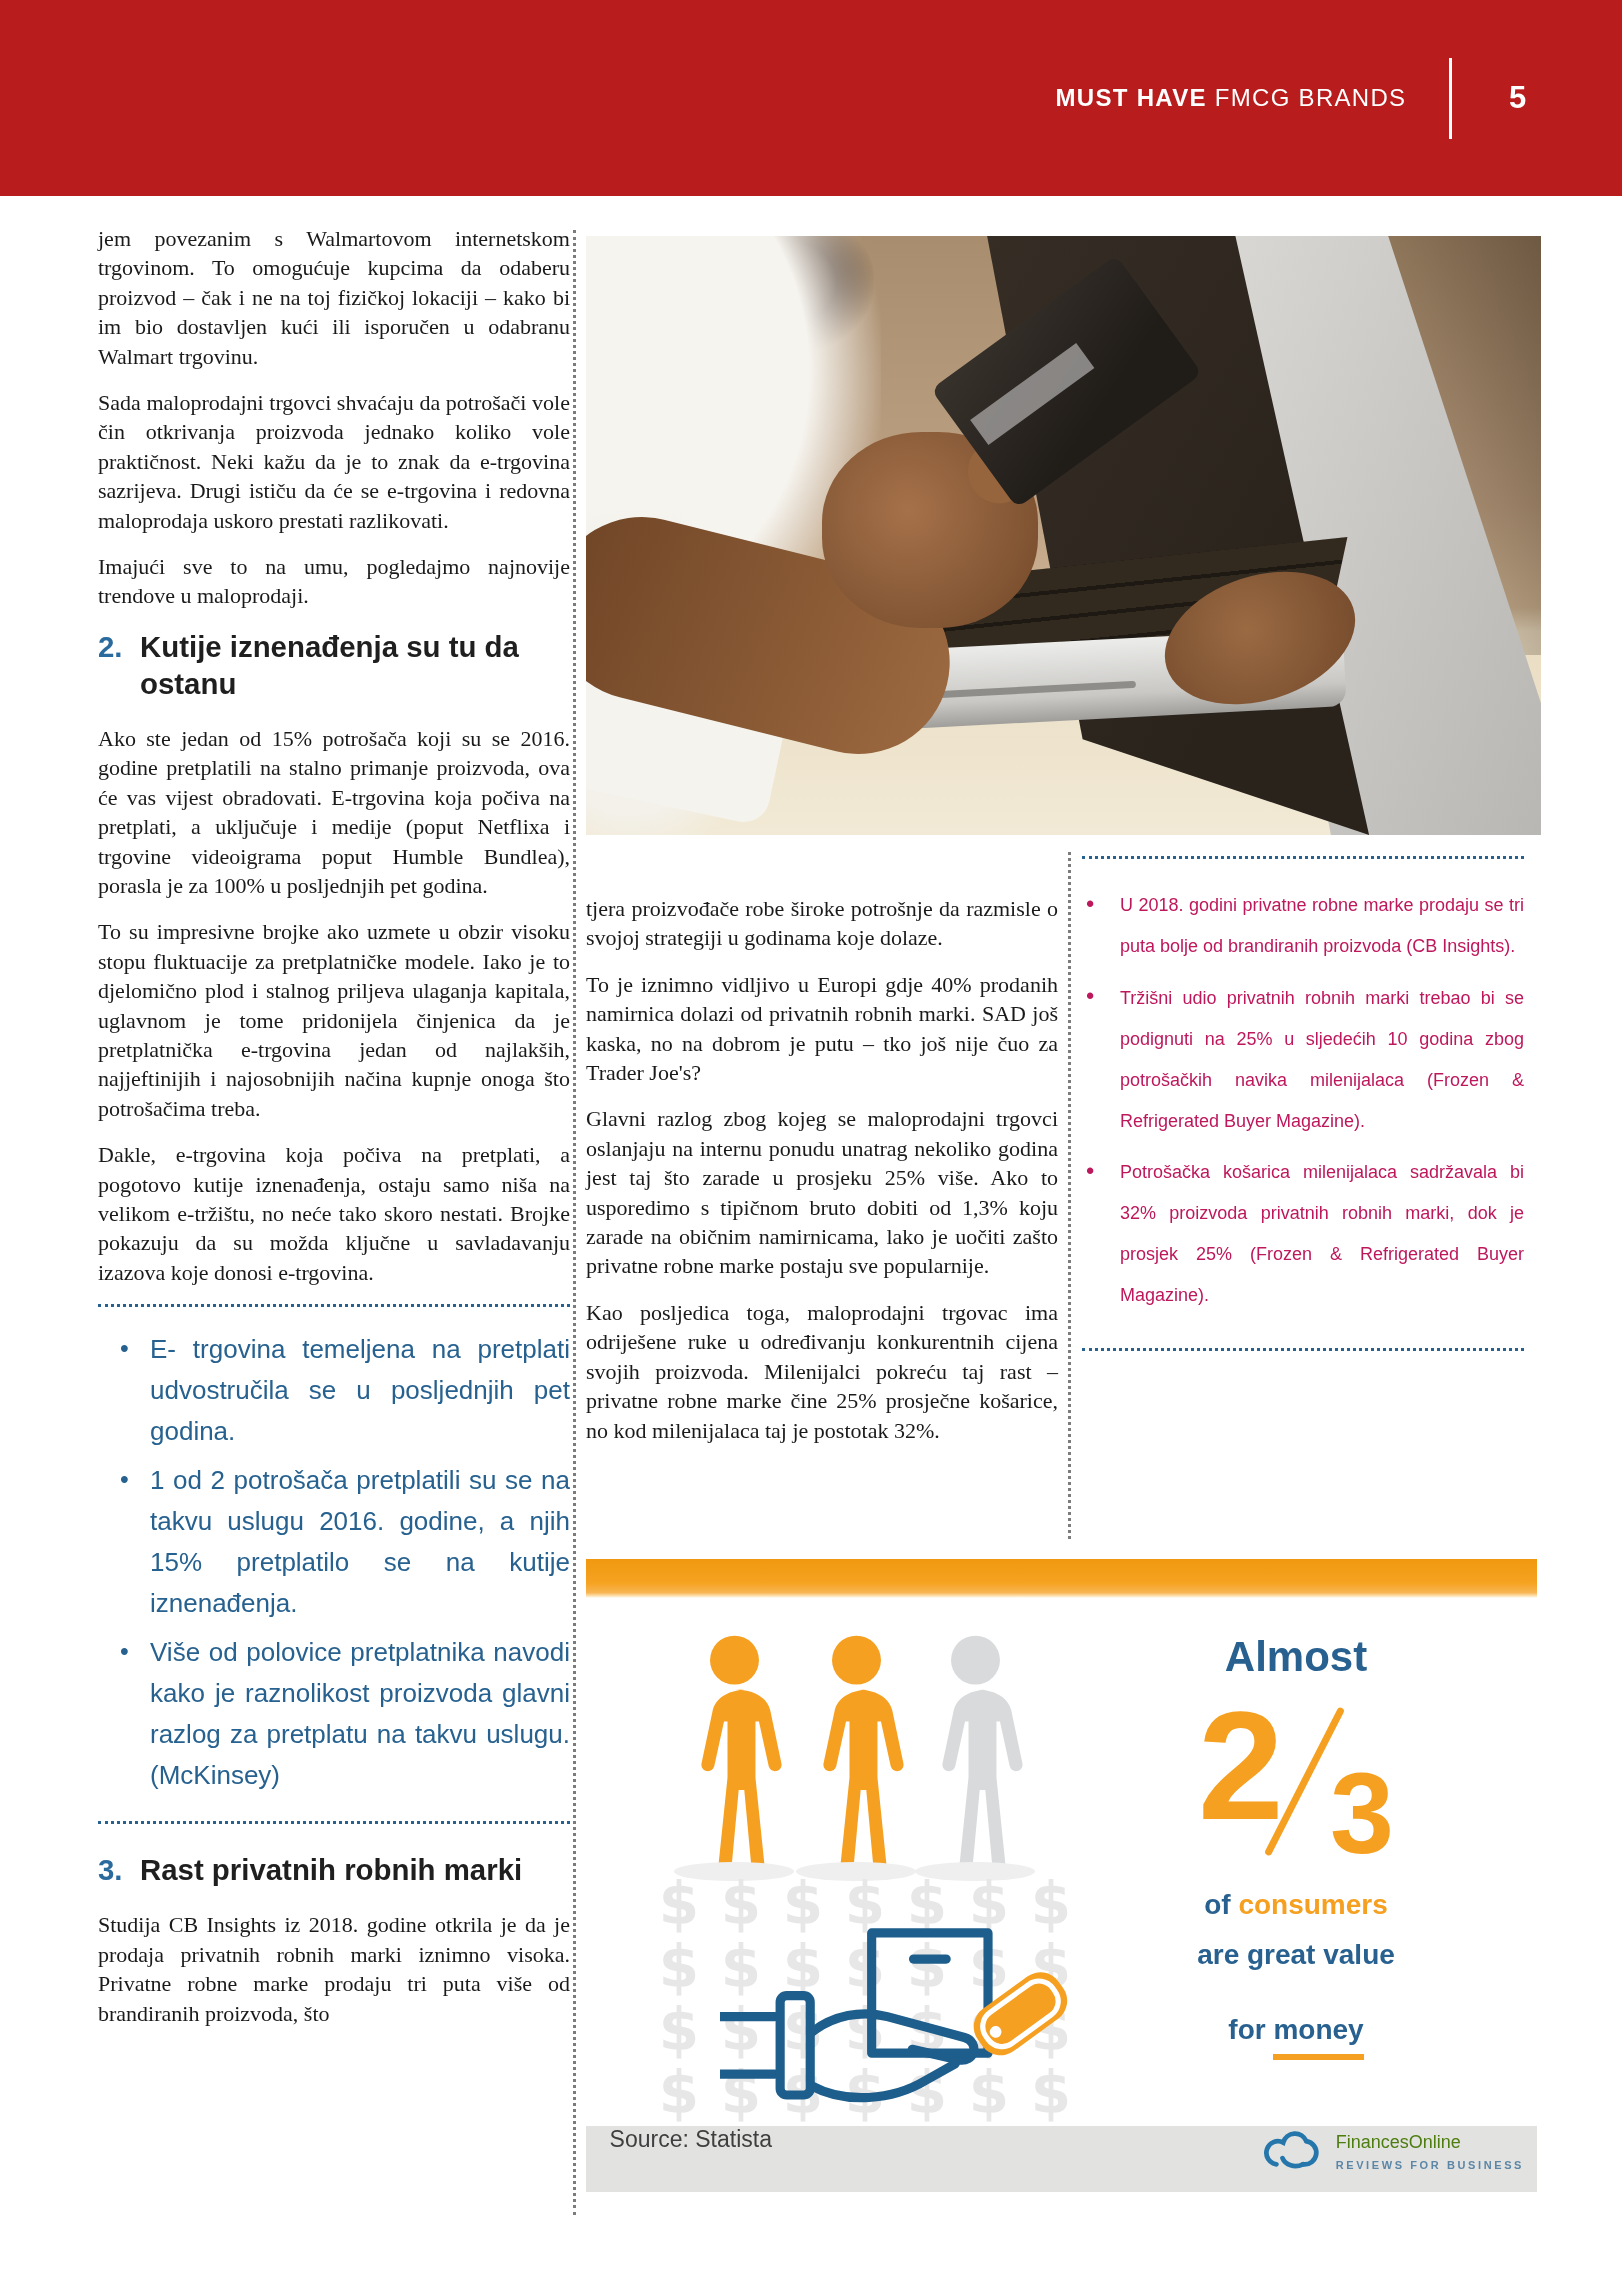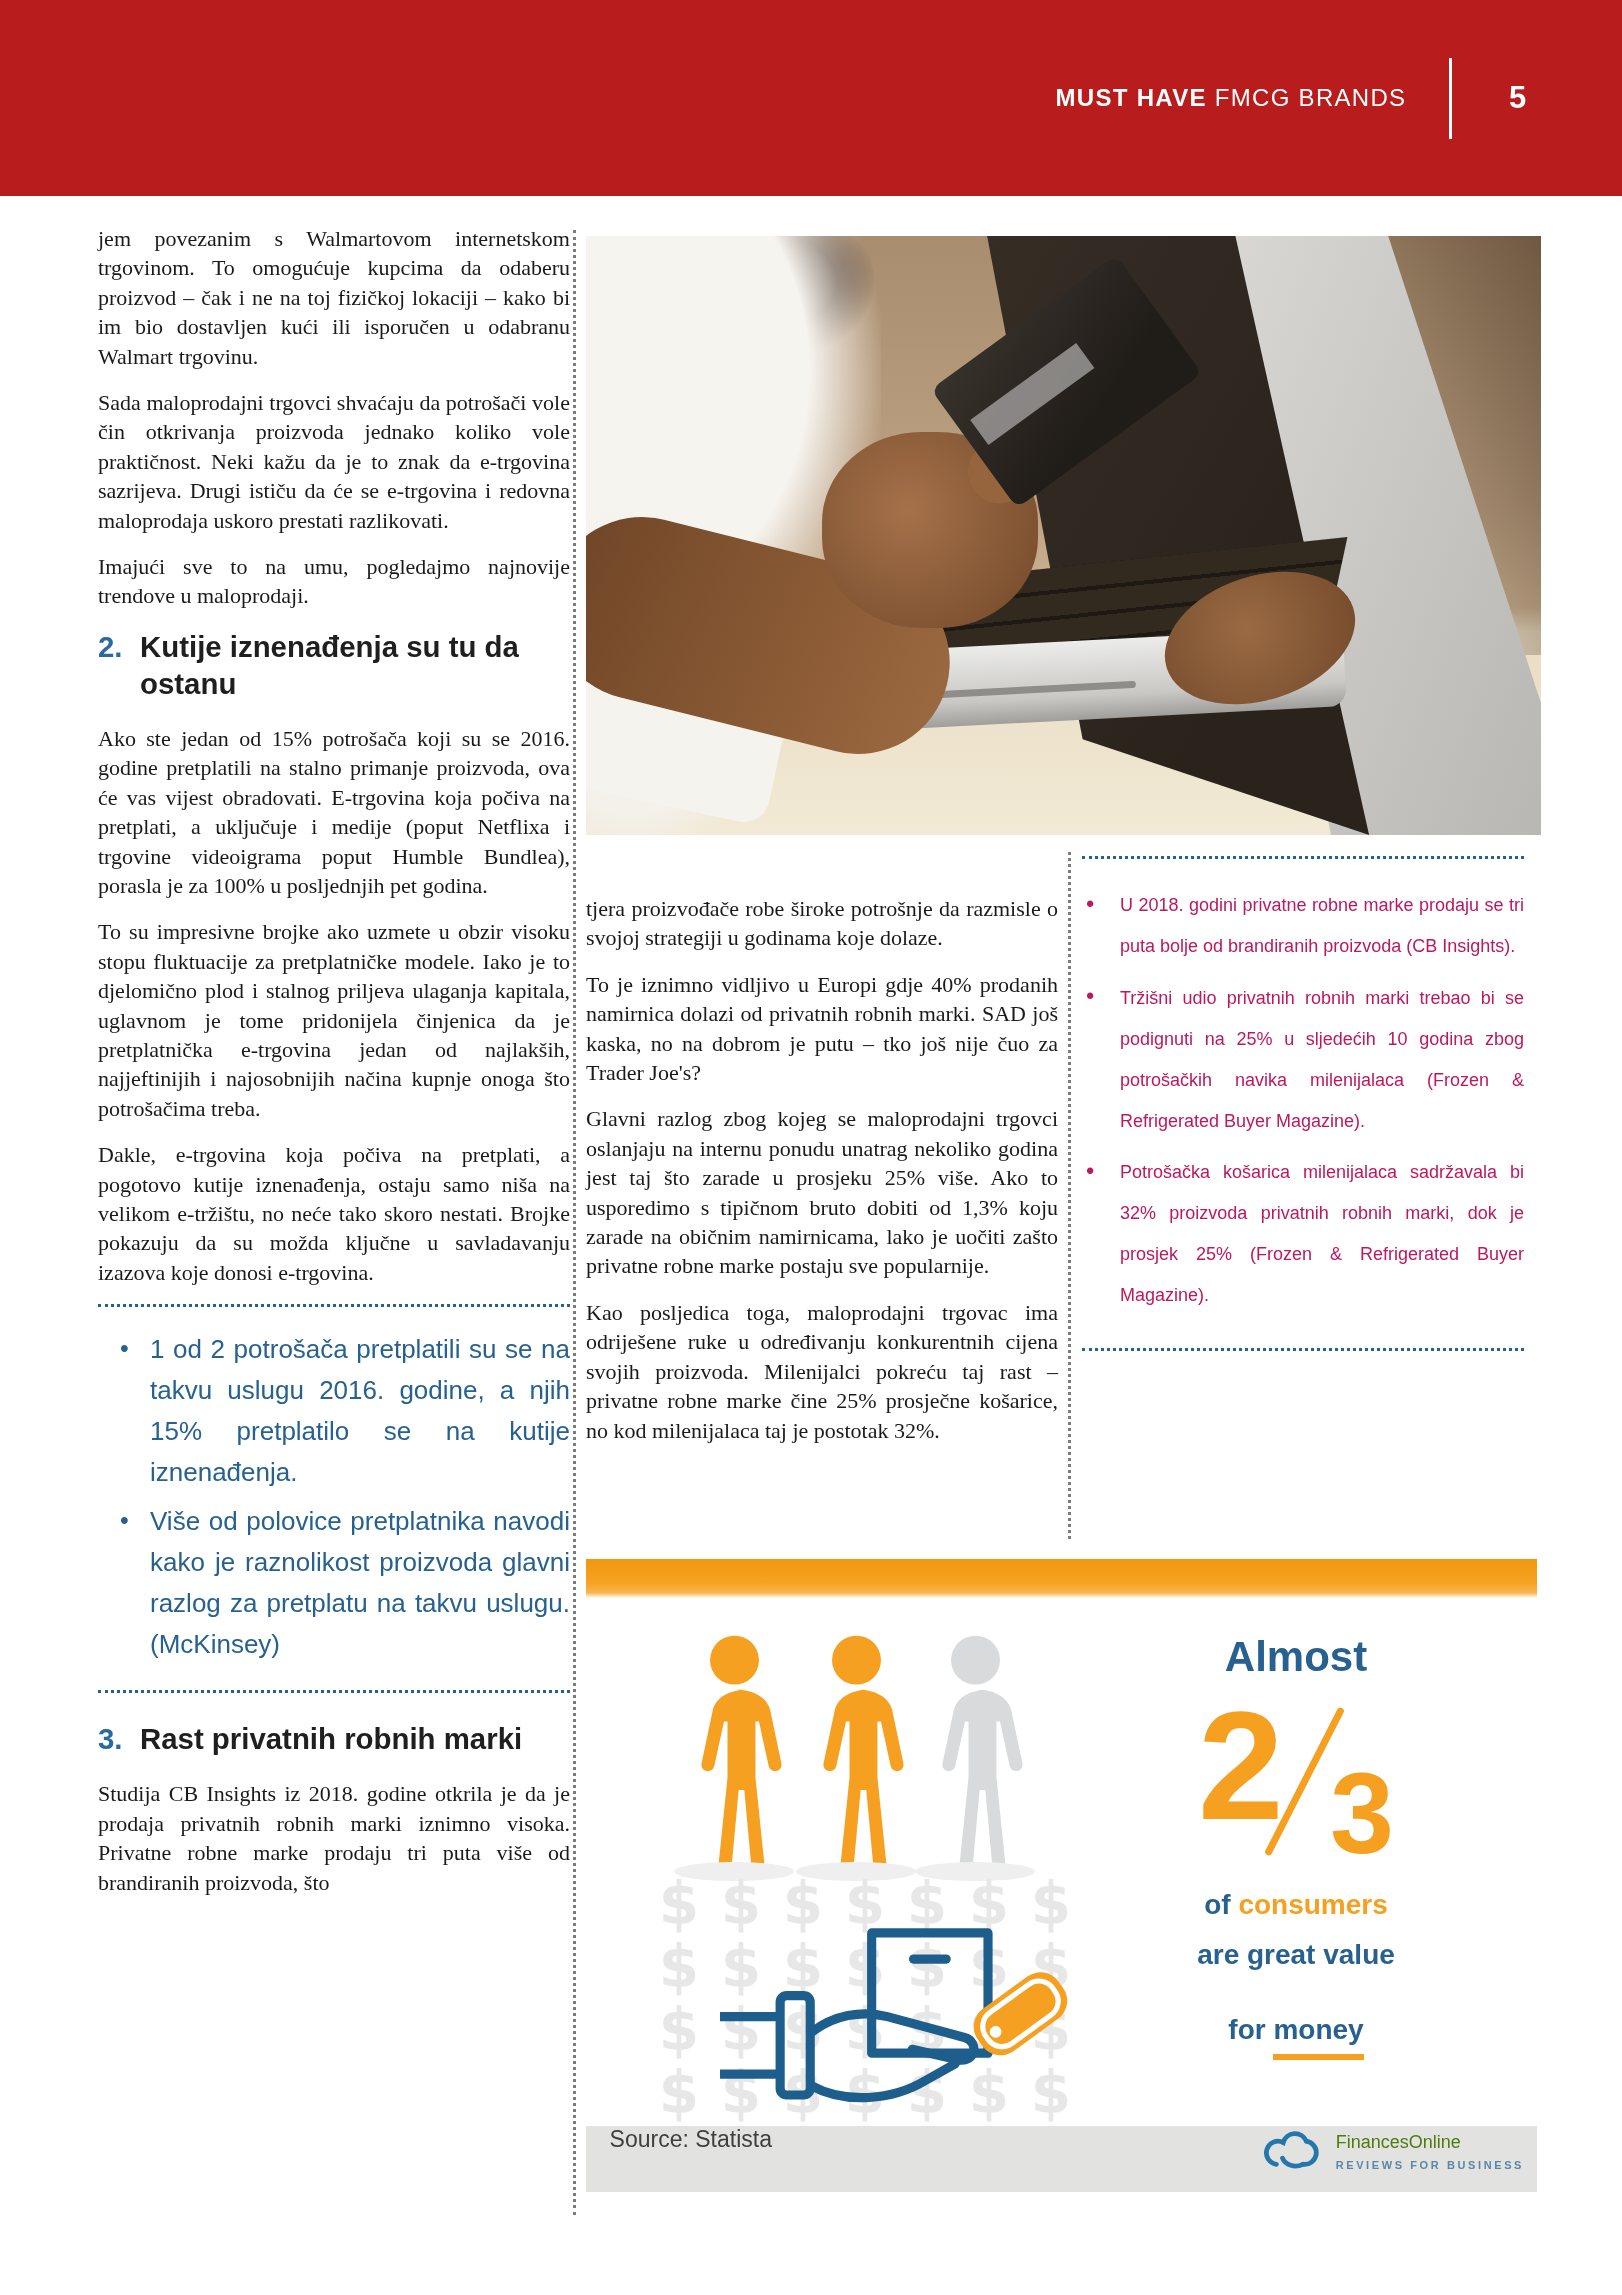--- a/index.html
+++ b/index.html
@@ -146,20 +146,21 @@
     <p class="body-p">Sada maloprodajni trgovci shvaćaju da potrošači vole čin otkrivanja proizvoda jednako koliko vole praktičnost. Neki kažu da je to znak da e-trgovina sazrijeva. Drugi ističu da će se e-trgovina i redovna maloprodaja uskoro prestati razlikovati.</p>
     <p class="body-p">Imajući sve to na umu, pogledajmo najnovije trendove u maloprodaji.</p>
     <h2 class="sec-h">
         <span class="num">2.</span>
         <span>Kutije iznenađenja su tu da ostanu</span>
       </h2>
     <p class="body-p">Ako ste jedan od 15% potrošača koji su se 2016. godine pretplatili na stalno primanje proizvoda, ova će vas vijest obradovati. E-trgovina koja počiva na pretplati, a uključuje i medije (poput Netflixa i trgovine videoigrama poput Humble Bundlea), porasla je za 100% u posljednjih pet godina.</p>
     <p class="body-p">To su impresivne brojke ako uzmete u obzir visoku stopu fluktuacije za pretplatničke modele. Iako je to djelomično plod i stalnog priljeva ulaganja kapitala, uglavnom je tome pridonijela činjenica da je pretplatnička e-trgovina jedan od najlakših, najjeftinijih i najosobnijih načina kupnje onoga što potrošačima treba.</p>
     <p class="body-p">Dakle, e-trgovina koja počiva na pretplati, a pogotovo kutije iznenađenja, ostaju samo niša na velikom e-tržištu, no neće tako skoro nestati. Brojke pokazuju da su možda ključne u savladavanju izazova koje donosi e-trgovina.</p>
     <ul class="bullets">
+      <li>E- trgovina temeljena na pretplati udvostručila se u posljednjih pet godina.</li>
       <li>1 od 2 potrošača pretplatili su se na takvu uslugu 2016. godine, a njih 15% pretplatilo se na kutije iznenađenja.</li>
       <li>Više od polovice pretplatnika navodi kako je raznolikost proizvoda glavni razlog za pretplatu na takvu uslugu. (McKinsey)</li>
     </ul>
     <h2 class="sec-h">
         <span class="num">3.</span>
         <span>Rast privatnih robnih marki</span>
       </h2>
     <p class="body-p" style="margin-bottom:0">Studija CB Insights iz 2018. godine otkrila je da je prodaja privatnih robnih marki iznimno visoka. Privatne robne marke prodaju tri puta više od brandiranih proizvoda, što</p>
   </section>
 

